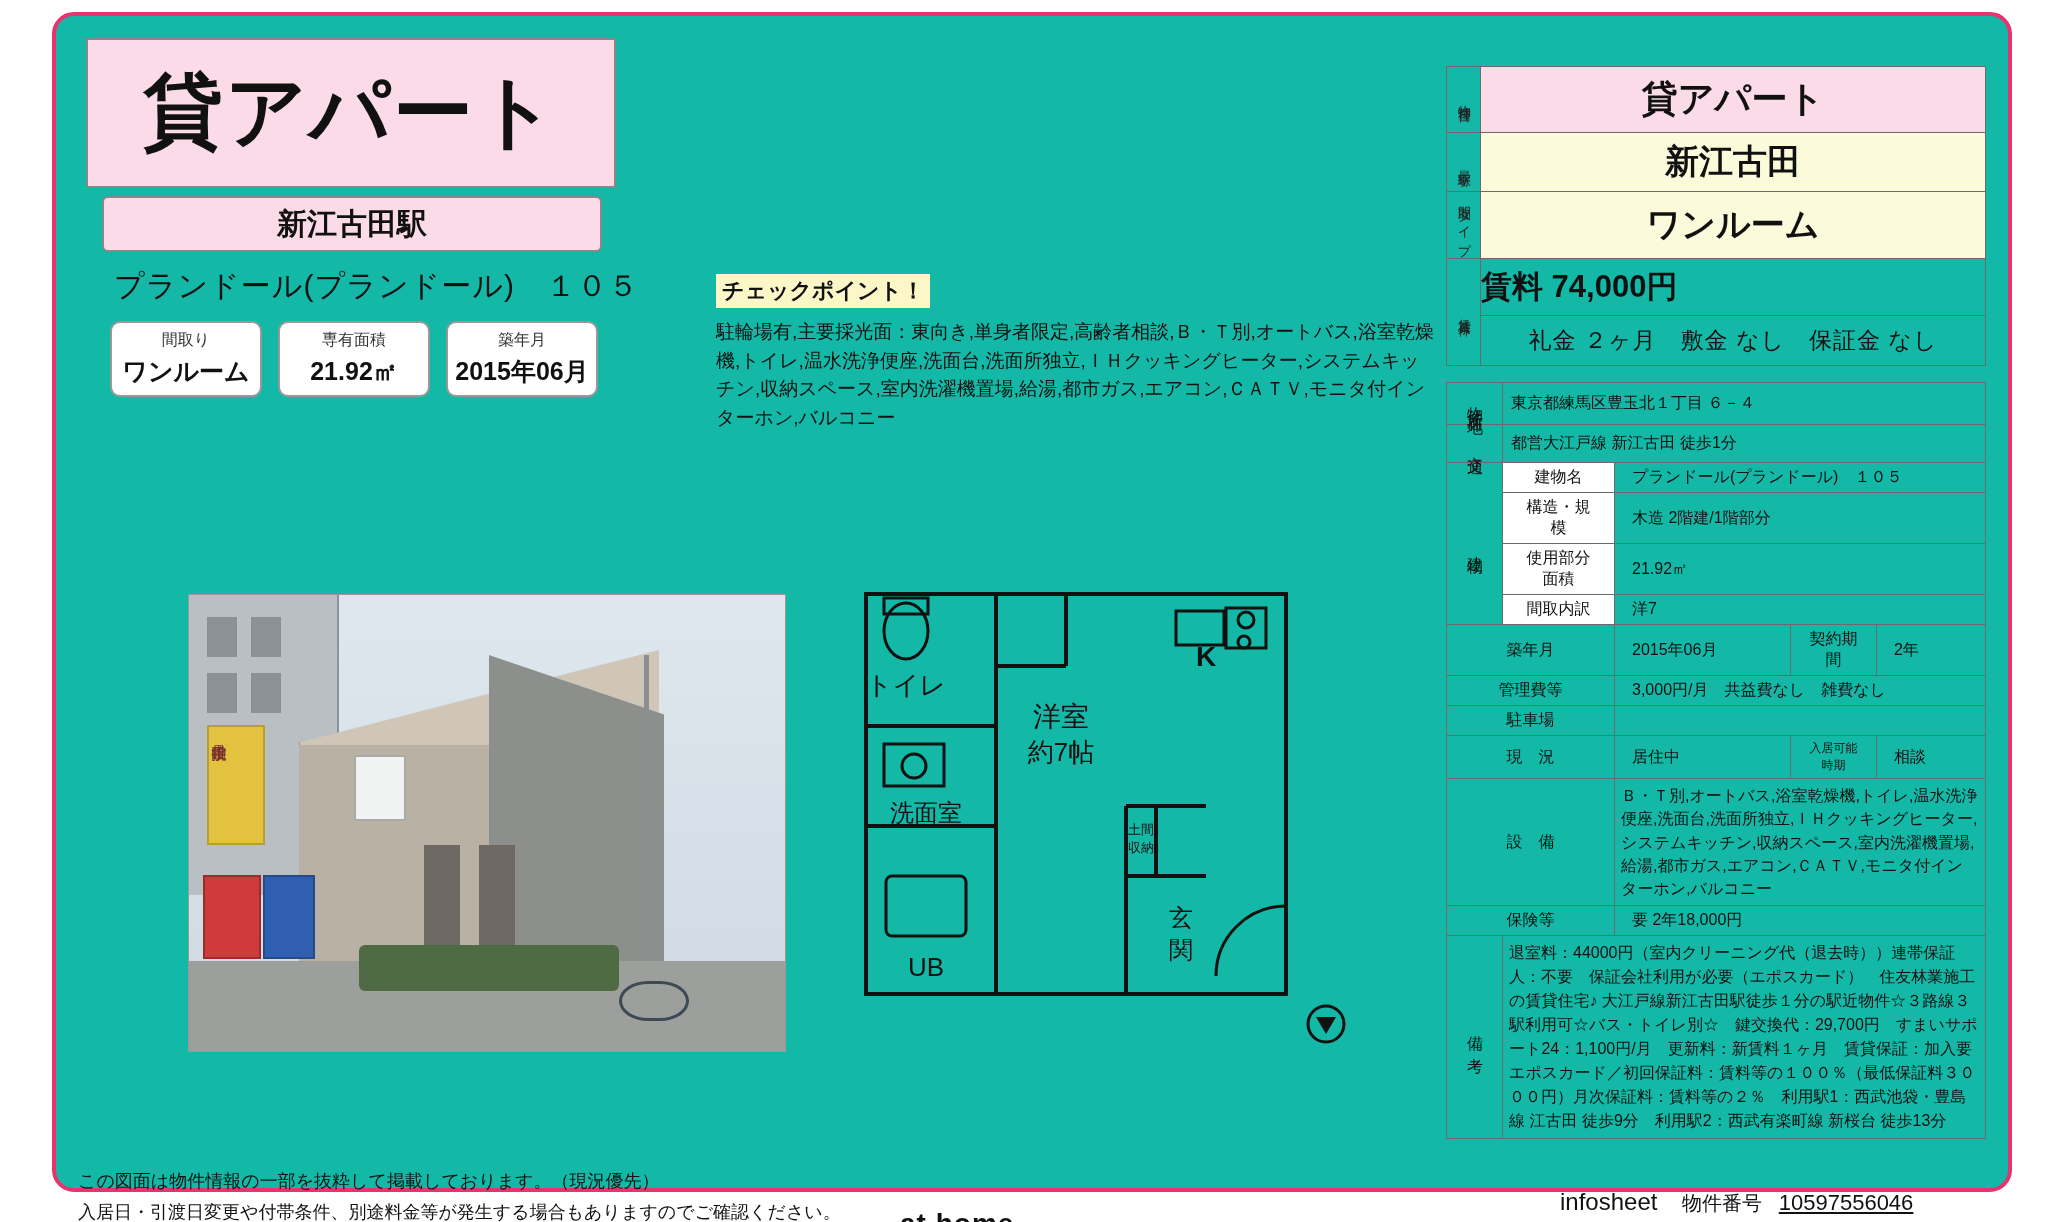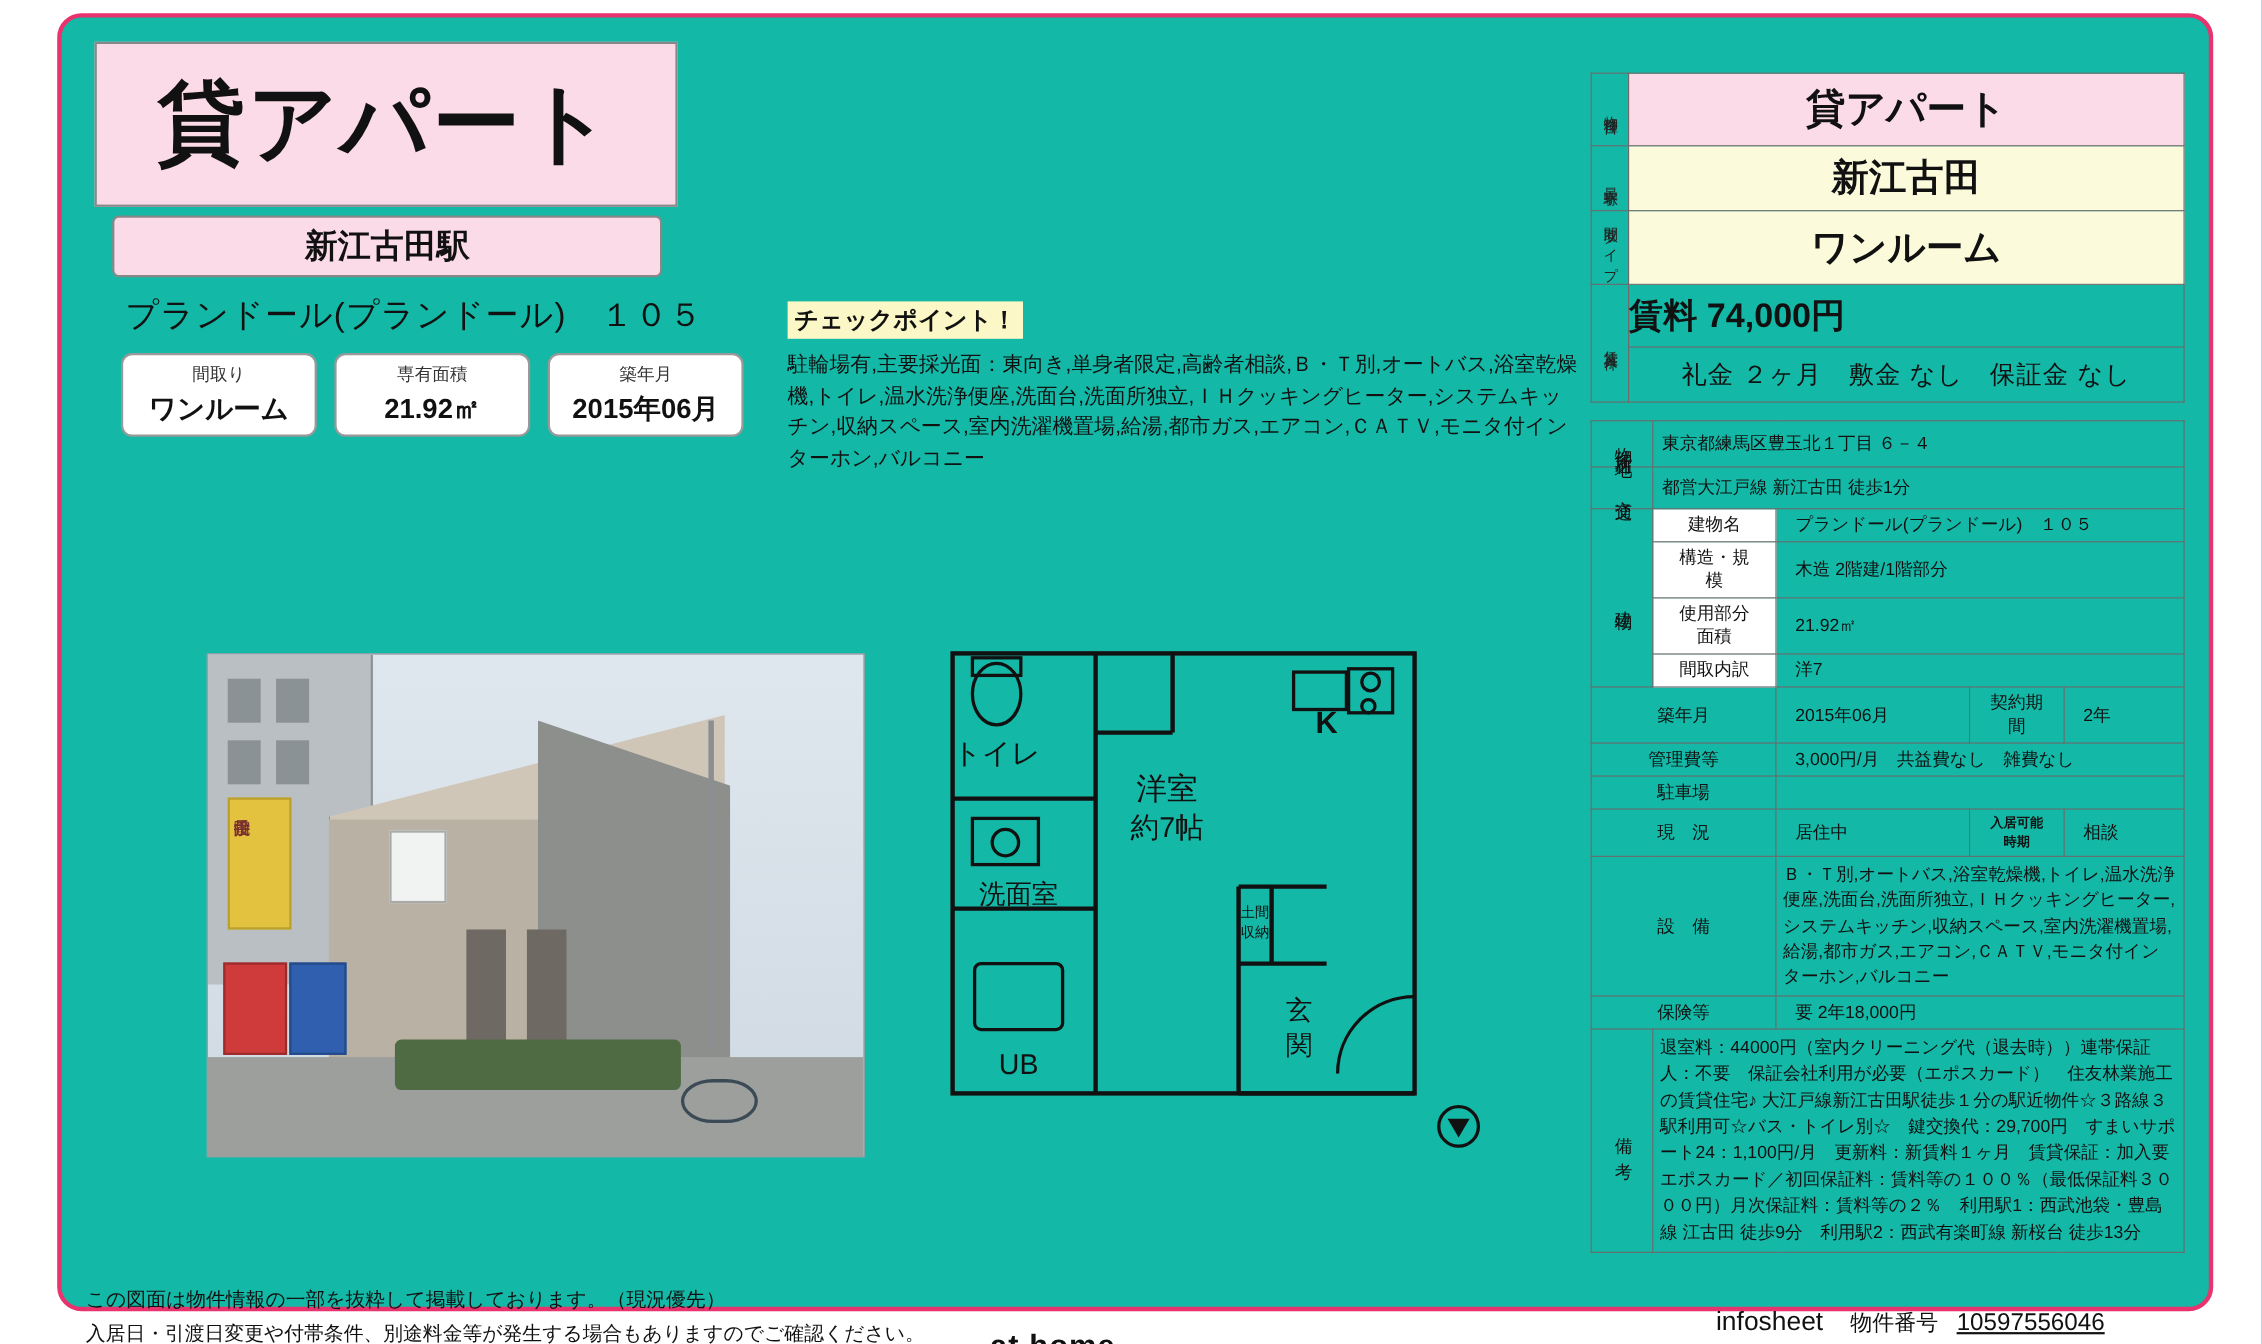--- a/index.html
+++ b/index.html
@@ -34,21 +34,21 @@
     display:flex; align-items:center; justify-content:center;
   }
   .station-box .s { font-size:30px; font-weight:bold; }
 
   .bldg-name {
     margin-top:14px; margin-left:28px; font-size:30px; letter-spacing:1px;
   }
 
   .spec-row { margin-top:14px; margin-left:24px; display:flex; gap:16px; }
   .spec {
-    width:178px; height:76px; border:2px solid #999; border-radius:10px;
+    width:152px; height:76px; border:2px solid #999; border-radius:10px;
     display:flex; flex-direction:column; align-items:center; justify-content:center;
     background:#fff;
   }
   .spec .lab { font-size:16px; color:#333; }
   .spec .val { font-size:25px; font-weight:bold; margin-top:4px; }
 
   
   .cp { position:absolute; left:660px; top:258px; width:720px; }
   .cp-title {
     display:inline-block; font-size:22px; font-weight:bold;
@@ -324,21 +324,21 @@
         <td colspan="2" class="smalllab">管理費等</td>
         <td colspan="3" class="midval">3,000円/月　共益費なし　雑費なし</td>
       </tr>
       <tr>
         <td colspan="2" class="smalllab">駐車場</td>
         <td colspan="3" class="midval"></td>
       </tr>
       <tr>
         <td colspan="2" class="smalllab">現　況</td>
         <td class="midval">居住中</td>
-        <td class="smalllab" style="font-size:12px;font-weight:bold;">入居可能時期</td>
+        <td class="smalllab" style="font-size:12px;">入居可能時期</td>
         <td class="midval">相談</td>
       </tr>
       <tr>
         <td colspan="2" class="smalllab">設　備</td>
         <td colspan="3" class="equip">Ｂ・Ｔ別,オートバス,浴室乾燥機,トイレ,温水洗浄便座,洗面台,洗面所独立,ＩＨクッキングヒーター,システムキッチン,収納スペース,室内洗濯機置場,給湯,都市ガス,エアコン,ＣＡＴＶ,モニタ付インターホン,バルコニー</td>
       </tr>
       <tr>
         <td colspan="2" class="smalllab">保険等</td>
         <td colspan="3" class="midval">要 2年18,000円</td>
       </tr>

